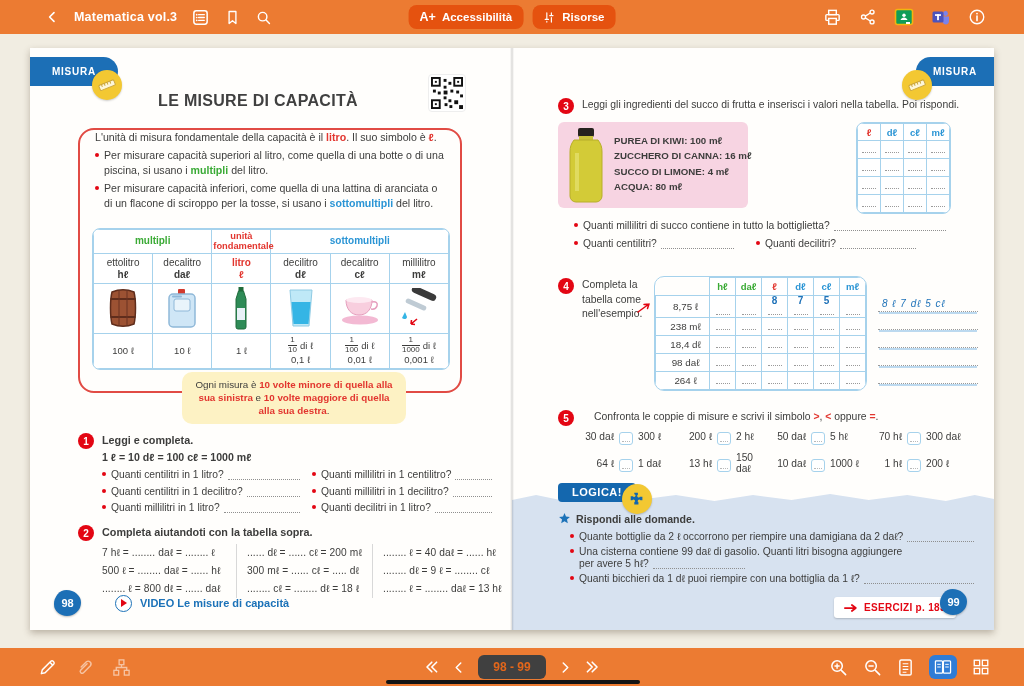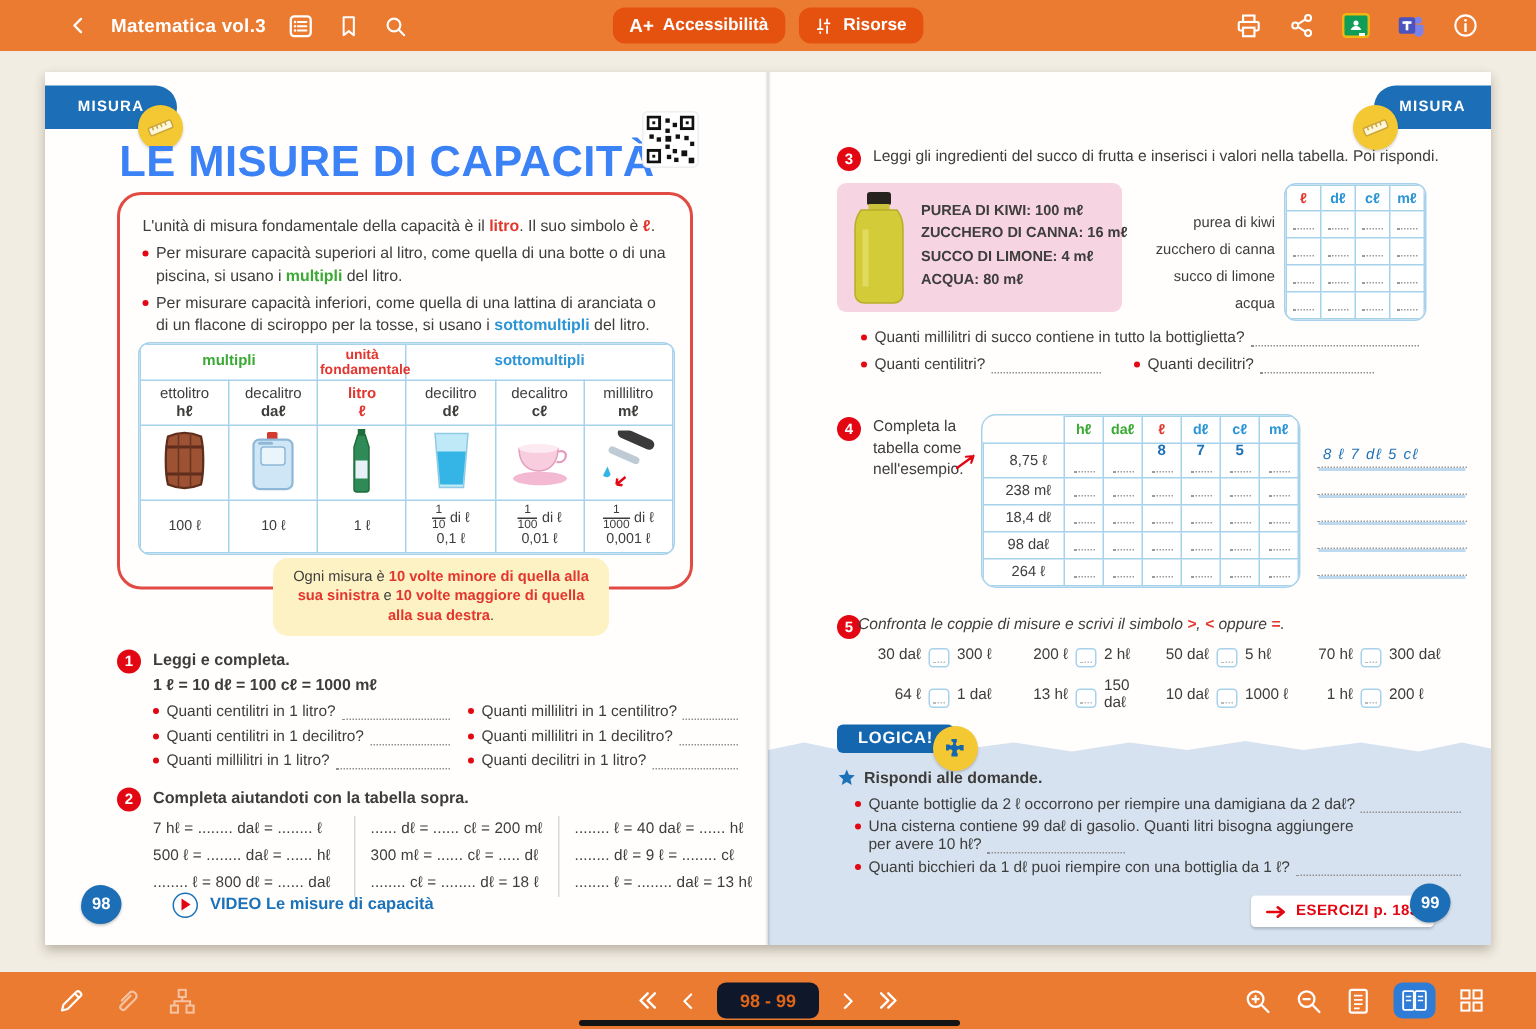--- a/index.html
+++ b/index.html
@@ -17,41 +17,41 @@
   .tb-title { color:#fff; font-weight:700; font-size:12.5px; letter-spacing:.2px; }
   .tb-btn { background:#e5520f; color:#fff; border:none; border-radius:8px; height:24px; display:flex; align-items:center; gap:6px; padding:0 11px; font-weight:700; font-size:11.5px; cursor:pointer; font-family:inherit; }
   .tb-btn .aplus { font-size:12.5px; font-weight:800; }
   .icon { display:inline-flex; align-items:center; justify-content:center; cursor:pointer; }
   .faded { opacity:.55; }
 
   
   .bb-left { position:absolute; left:38px; top:0; height:38px; display:flex; align-items:center; gap:18px; }
   .bb-center { position:absolute; left:50%; transform:translateX(-50%); top:0; height:38px; display:flex; align-items:center; gap:12px; }
   .bb-right { position:absolute; right:34px; top:0; height:38px; display:flex; align-items:center; gap:15px; }
-  .page-box { background:#0f172a; border-radius:6px; width:68px; height:24px; display:flex; align-items:center; justify-content:center; color:#e2661a; font-weight:700; font-size:12px; cursor:pointer; }
+  .page-box { background:#404040; border-radius:6px; width:68px; height:24px; display:flex; align-items:center; justify-content:center; color:#e2661a; font-weight:700; font-size:12px; cursor:pointer; }
   .scrubber { position:absolute; left:386px; bottom:2px; width:254px; height:4px; background:#141414; border-radius:2px; cursor:pointer; }
   .dp-active { background:#2f7cd6; border-radius:6px; width:28px; height:24px; display:flex; align-items:center; justify-content:center; }
 
   
   .spread { position:absolute; left:30px; top:48px; width:964px; height:582px; background:#fffefc; box-shadow:0 3px 7px rgba(60,40,20,.3); }
   .page { position:absolute; top:0; width:482px; height:582px; }
   .page-l { left:0; } .page-r { left:482px; }
   .seam { position:absolute; left:480px; top:0; width:4px; height:582px; background:linear-gradient(90deg,rgba(0,0,0,0) 0%,rgba(0,0,0,.14) 50%,rgba(0,0,0,0) 100%); }
 
   
   .misura { background:#1c6fb6; color:#fff; font-size:10px; font-weight:800; letter-spacing:.8px; display:flex; align-items:center; justify-content:center; height:29px; }
   .m-l { left:0; top:9px; width:88px; border-radius:0 16px 16px 0; }
   .m-r { left:404px; top:9px; width:78px; border-radius:16px 0 0 16px; }
   .ruler-circ { width:30px; height:30px; border-radius:50%; background:#f3c832; box-shadow:0 1px 2px rgba(0,0,0,.2); display:flex; align-items:center; justify-content:center; }
 
-  .ptitle { left:18px; top:44px; width:420px; text-align:center; color:#3b82f6; font-size:29px; font-weight:800; letter-spacing:.3px; }
+  .ptitle { left:18px; top:44px; width:420px; text-align:center; color:#404040; font-size:16px; font-weight:800; letter-spacing:.3px; }
 
   
   .redbox { left:48px; top:80px; width:384px; height:265px; border:2px solid #e14b44; border-radius:16px; }
-  .intro { position:absolute; left:15px; top:14px; width:352px; font-size:10.6px; line-height:1.42; }
+  .intro { position:absolute; left:15px; top:0; width:352px; font-size:10.6px; line-height:1.42; }
   .intro .b { display:flex; margin-top:3px; }
   .rdot { flex:none; width:4px; height:4px; border-radius:50%; background:#e30613; margin:5px 5px 0 0; }
   .hl-red { color:#e2362f; font-weight:700; }
   .hl-green { color:#3aaa35; font-weight:700; }
   .hl-blue { color:#2b95d5; font-weight:700; }
 
   .units-wrap { position:absolute; left:12px; top:98px; width:358px; border:1px solid #a6d2ec; border-radius:8px; overflow:hidden; background:#fff; }
   table.units { border-collapse:collapse; table-layout:fixed; width:100%; font-size:10px; }
   table.units td { border:1px solid #a6d2ec; text-align:center; vertical-align:middle; padding:1px; }
   .u-groups td { height:24px; font-weight:700; font-size:10px; line-height:1.05; }
@@ -481,26 +481,20 @@
             </svg>
         </span>
         <div class="ing">
           <div>PUREA DI KIWI: 100 mℓ</div>
           <div>ZUCCHERO DI CANNA: 16 mℓ</div>
           <div>SUCCO DI LIMONE: 4 mℓ</div>
           <div>ACQUA: 80 mℓ</div>
         </div>
       </div>
 
-      <div class="abs rlabels" style="left:238px; top:92px; width:100px;">
-        <div>purea di kiwi</div>
-        <div>zucchero di canna</div>
-        <div>succo di limone</div>
-        <div>acqua</div>
-      </div>
 
       <div class="minitbl-wrap" style="left:344px; top:74px;">
         <table class="minitbl">
           <tbody>
               <tr style="height:17px;">
             <td style="width:23px;" class="hdr-red">ℓ</td>
             <td style="width:23px;" class="hdr-blue">dℓ</td>
             <td style="width:23px;" class="hdr-blue">cℓ</td>
             <td style="width:23px;" class="hdr-blue">mℓ</td>
           </tr>
@@ -630,21 +624,21 @@
           </div>
         <div class="ansrow">
             <div class="ansline"></div>
           </div>
         <div class="ansrow">
             <div class="ansline"></div>
           </div>
       </div>
 
       <div class="abs exnum" style="left:46px; top:362px;">5</div>
-      <div class="abs" style="left:60px; top:363px; font-size:10.4px;font-style:italic;">
+      <div class="abs" style="left:82px; top:363px; font-size:10.4px;">
         <span>Confronta le coppie di misure e scrivi il simbolo </span><span class="hl-red">&gt;</span><span>, </span><span class="hl-red">&lt;</span><span> oppure </span><span class="hl-red">=</span><span>.</span>
       </div>
       <div class="abs pairs" style="left:66px; top:382px;">
         <span class="pair">
             <span class="a">30 daℓ</span>
             <span class="cmp"></span>
             <span>300 ℓ</span>
           </span>
         <span class="pair">
             <span class="a">200 ℓ</span>
@@ -702,21 +696,21 @@
         <div class="qrow" style="margin-bottom:4px;">
             <span class="rdot"></span>
             <span>Quante bottiglie da 2 ℓ occorrono per riempire una damigiana da 2 daℓ?</span>
             <span class="dots"></span>
           </div>
         <div class="qrow" style="margin-bottom:1px;">
             <span class="rdot"></span>
             <span>Una cisterna contiene 99 daℓ di gasolio. Quanti litri bisogna aggiungere</span>
           </div>
         <div class="qrow" style="margin-bottom:4px; padding-left:9px;">
-            <span>per avere 10 hℓ?</span>
+            <span>per avere 5 hℓ?</span>
             <span class="dots" style="max-width:92px;"></span>
           </div>
         <div class="qrow">
             <span class="rdot"></span>
             <span>Quanti bicchieri da 1 dℓ puoi riempire con una bottiglia da 1 ℓ?</span>
             <span class="dots" style="max-width:120px;"></span>
           </div>
       </div>
 
       <div class="abs esercizi">

